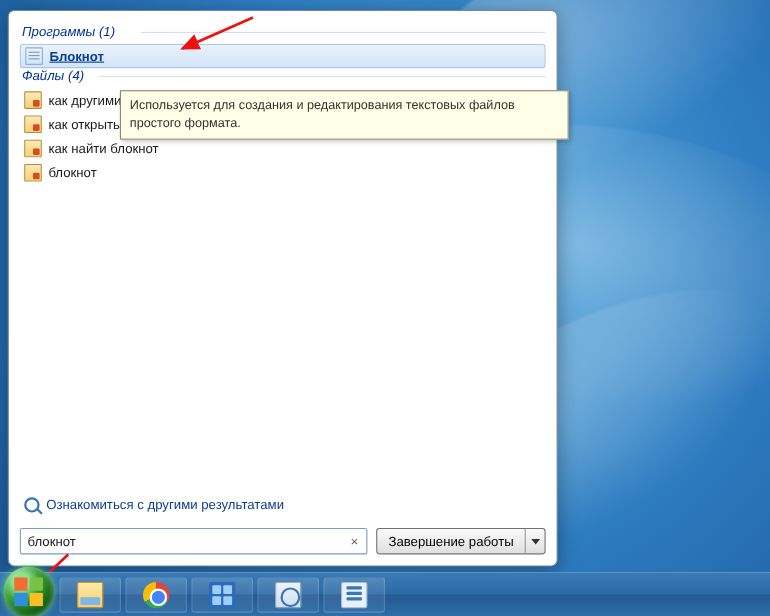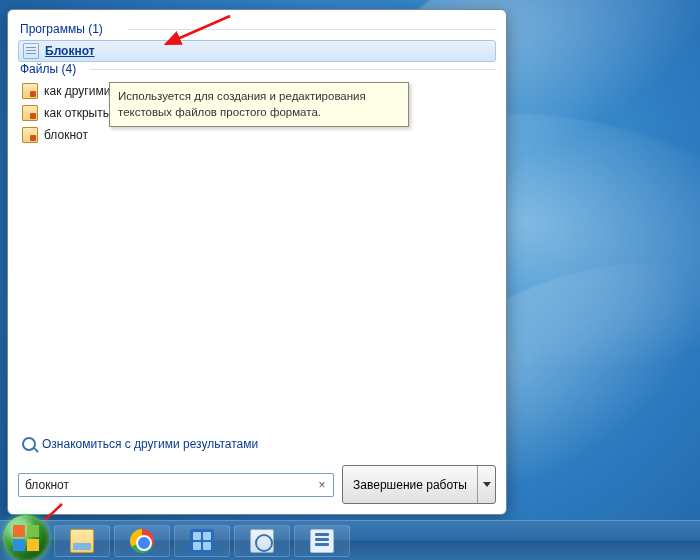--- a/index.html
+++ b/index.html
@@ -28,20 +28,21 @@
   .results {
     flex: 1;
     padding: 10px 10px 0 10px;
     overflow: hidden;
   }
   .group-header {
     color: #003399;
     font-size: 12px;
     margin: 2px 0 4px 2px;
     position: relative;
+    font-style: italic;
   }
   .group-header .line {
     position: absolute; left: 108px; right: 0; top: 50%; height: 1px; background: #d8def5;
   }
   .group-files .line { left: 70px; }
   .item {
     display: flex; align-items: center; gap: 6px;
     height: 22px; padding: 0 4px; border-radius: 2px;
     color: #1a1a1a; font-size: 12px;
     position: relative;
@@ -76,32 +77,32 @@
     flex: 1; display: flex; align-items: center;
     height: 24px; border: 1px solid #7c9bc2; border-radius: 2px;
     background: #fff; padding: 0 4px 0 6px;
   }
   .search-box input {
     flex:1; border:none; outline:none; font-size:12px; font-family:inherit; color:#222;
     background: transparent;
   }
   .clear-x { width:14px; height:14px; color:#555; font-size:12px; text-align:center; line-height:14px; cursor:pointer; }
   .shutdown {
-    display:flex; align-items:stretch; height:39px;
+    display:flex; align-items:stretch; height:24px;
     border:1px solid #707070; border-radius:3px; overflow:hidden;
     background:linear-gradient(#fafafa,#e0e0e0);
     font-size:12px;
   }
   .shutdown .lbl { padding:0 10px; display:flex; align-items:center; }
   .shutdown .arrow { width:18px; border-left:1px solid #9a9a9a; display:flex; align-items:center; justify-content:center; }
   .shutdown .arrow span { width:0;height:0;border-left:4px solid transparent;border-right:4px solid transparent;border-top:5px solid #333; }
 
   
   .tooltip {
-    position:absolute; left:109px; top:82px; width:300px;
+    position:absolute; left:109px; top:82px; width:408px;
     background:#ffffe8; border:1px solid #8a8a70; padding:6px 8px;
     font-size:11.5px; color:#333; box-shadow:2px 2px 4px rgba(0,0,0,.2);
     line-height:1.35;
   }
 
   
   .arrow-annot { position:absolute; pointer-events:none; }
   .arrow-annot svg { overflow:visible; }
 
   
@@ -171,20 +172,24 @@
     <div class="item">
       <span class="icon icon-file"></span>
       <span class="label">как другими</span>
     </div>
     <div class="item">
       <span class="icon icon-file"></span>
       <span class="label">как открыть блокнот</span>
     </div>
     <div class="item">
       <span class="icon icon-file"></span>
+      <span class="label">как найти блокнот</span>
+    </div>
+    <div class="item">
+      <span class="icon icon-file"></span>
       <span class="label">блокнот</span>
     </div>
   </div>
 
   <div class="more-results">
     <span class="search-ico"></span>
     <span>Ознакомиться с другими результатами</span>
   </div>
 
   <div class="bottom-row">

